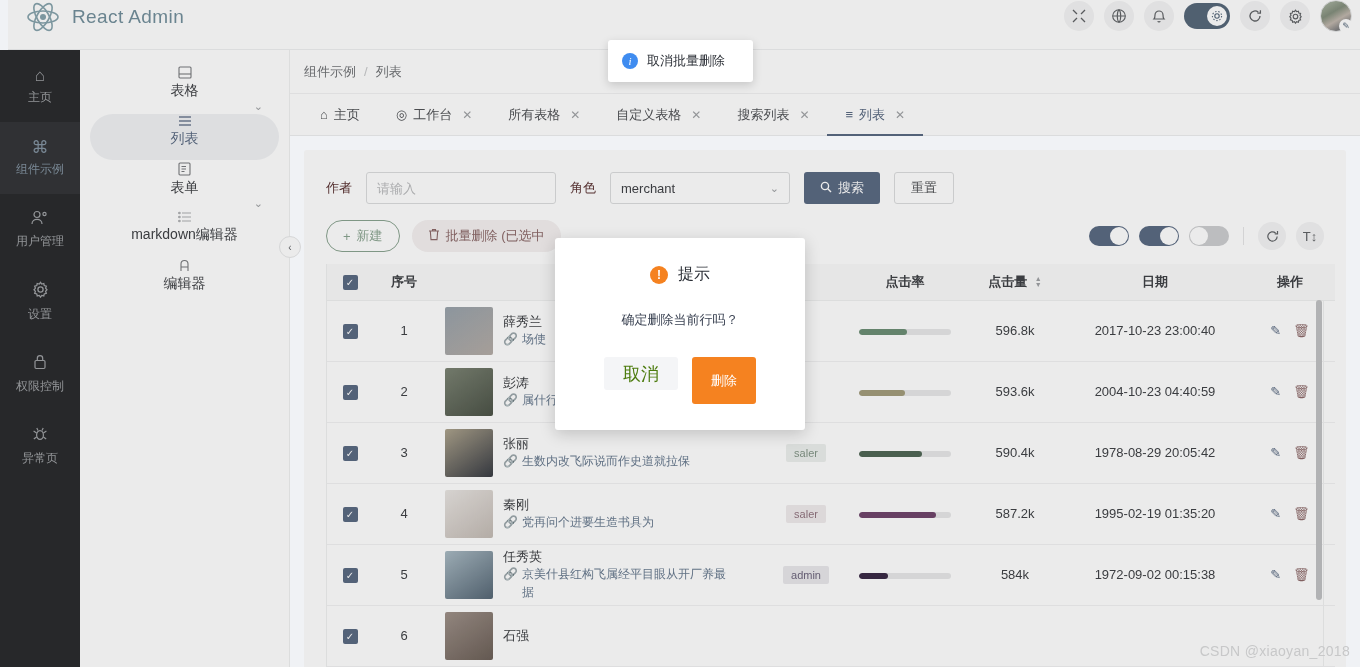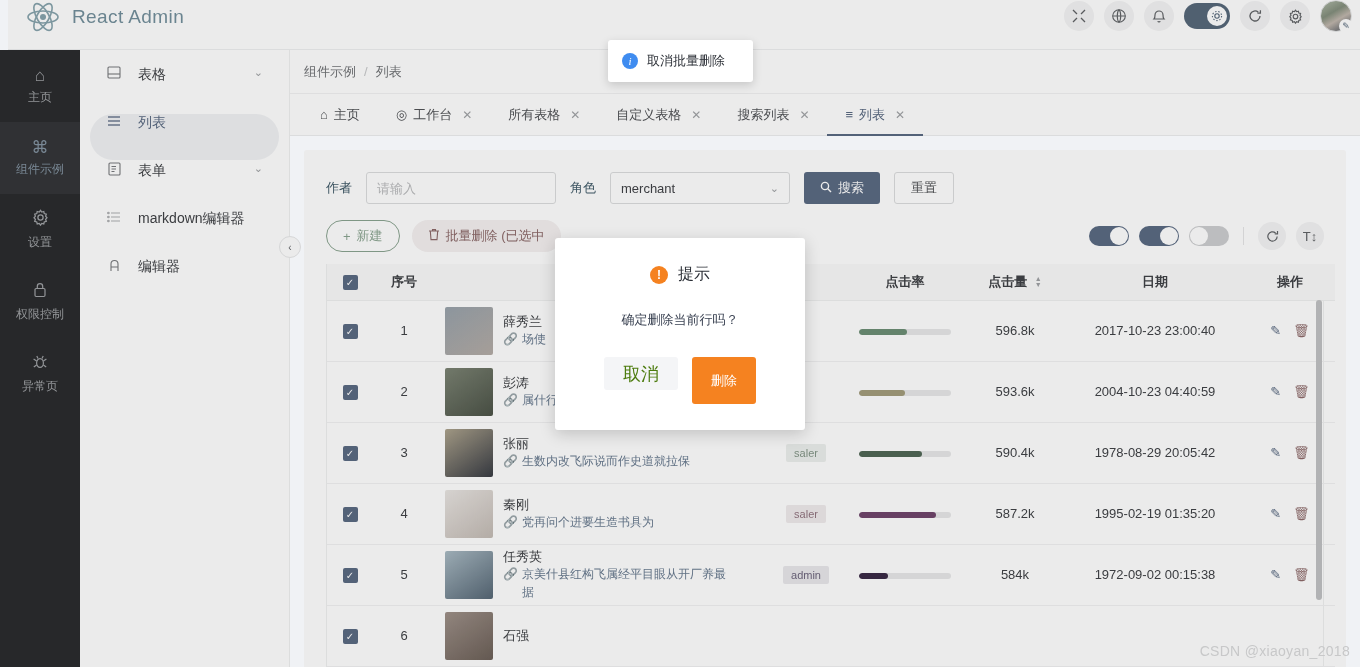--- a/index.html
+++ b/index.html
@@ -57,22 +57,22 @@
   }
   .rail-item.active { background: #2f3641; color: #5b9bd5; }
   .rail-ico { font-size: 17px; line-height: 1; }
 
   
   .submenu {
     position: absolute; top: 50px; left: 80px; width: 210px; height: 617px;
     background: #ffffff; border-right: 1px solid #edf0f3; padding-top: 14px; z-index: 3;
   }
   .sub-item {
-    height: 46px; margin: 2px 10px; border-radius: 24px; display: flex; 
-    padding: 0 16px; gap: 16px; color: #3b4353; font-size: 14px; cursor: pointer;
+    height: 46px; margin: 2px 10px; border-radius: 24px; display: flex; align-items: center;
+    padding: 0 16px; gap: 0; color: #3b4353; font-size: 14px; cursor: pointer; flex-direction: column;
   }
   .sub-item.active { background: #edf2fb; color: #2f6fd0; }
   .sub-ico { font-size: 14px; width: 16px; text-align: center; opacity: .85; }
   .sub-caret { margin-left: auto; font-size: 11px; color: #9aa3af; }
 
   .collapse-btn {
     position: absolute; left: 279px; top: 236px; width: 22px; height: 22px;
     border-radius: 50%; background: #fff; border: 1px solid #e6e9ed;
     display: flex; align-items: center; justify-content: center;
     font-size: 10px; color: #5a6472; z-index: 6; cursor: pointer;
@@ -99,21 +99,21 @@
   .tab.active { color: #2f6fd0; box-shadow: inset 0 -2px 0 #2f6fd0; }
   .tab .x { font-size: 12px; color: #9aa3af; margin-left: 4px; }
 
   .panel {
     margin: 14px 14px 0 14px; background: #fff; border-radius: 3px;
     height: 547px; position: relative; overflow: hidden;
   }
 
   
   .filters { display: flex; align-items: center; padding: 22px 0 0 22px; gap: 14px; }
-  .flabel { font-size: 13px; color: #0369a1; }
+  .flabel { font-size: 13px; color: #b91c1c; }
   .finput {
     width: 190px; height: 32px; border: 1px solid #d9dde3; border-radius: 3px;
     font-size: 13px; padding: 0 10px; color: #ec4899; background: #fff; outline: none;
   }
   .finput::placeholder { color: #b7bcc4; }
   .fselect {
     width: 180px; height: 32px; border: 1px solid #d9dde3; border-radius: 3px;
     font-size: 13px; padding: 0 10px; color: #3b4353; display: flex;
     align-items: center; cursor: pointer; background: #fff; text-align: right;
   }
@@ -297,20 +297,30 @@
   </div>
 
   <div class="rail">
     <div class="rail-item">
       <span class="rail-ico">⌂</span>
       <span>主页</span>
     </div>
     <div class="rail-item active">
       <span class="rail-ico">⌘</span>
       <span>组件示例</span>
+    </div>
+    <div class="rail-item">
+      <span class="rail-ico">
+        <svg width="18" height="15" viewBox="0 0 18 15" fill="none" stroke="#9aa3af" stroke-width="1.2">
+          <circle cx="6" cy="4.5" r="3"></circle>
+            <path d="M1 14 c0-3 2.5-4.6 5-4.6 s5 1.6 5 4.6"></path>
+          <circle cx="13.5" cy="4" r="1.6"></circle>
+        </svg>
+      </span>
+      <span>用户管理</span>
     </div>
     <div class="rail-item">
       <span class="rail-ico">
         <svg width="17" height="17" viewBox="0 0 15 15" fill="none" stroke="#9aa3af" stroke-width="1.15">
           <circle cx="7.5" cy="7.5" r="2.3"></circle>
           <path d="M7.5 1.2 l1.1 1.5 1.8-.5 .4 1.8 1.8 .5-.6 1.8 1.2 1.4-1.2 1.4 .6 1.8-1.8 .5-.4 1.8-1.8-.5-1.1 1.5-1.1-1.5-1.8 .5-.4-1.8-1.8-.5 .6-1.8-1.2-1.4 1.2-1.4-.6-1.8 1.8-.5 .4-1.8 1.8 .5z"></path>
         </svg>
       </span>
       <span>设置</span>
     </div>

